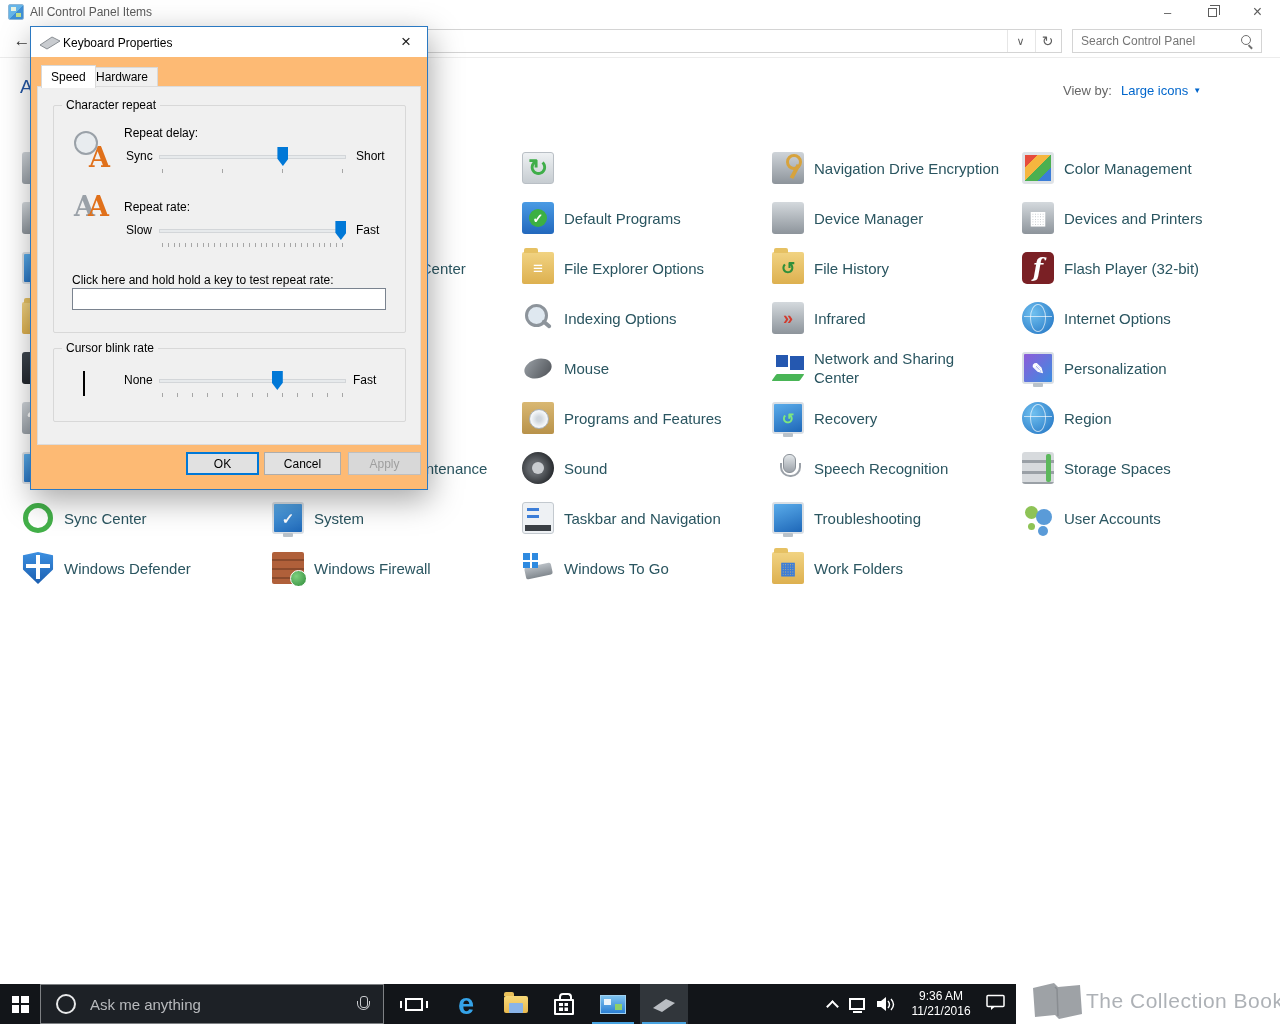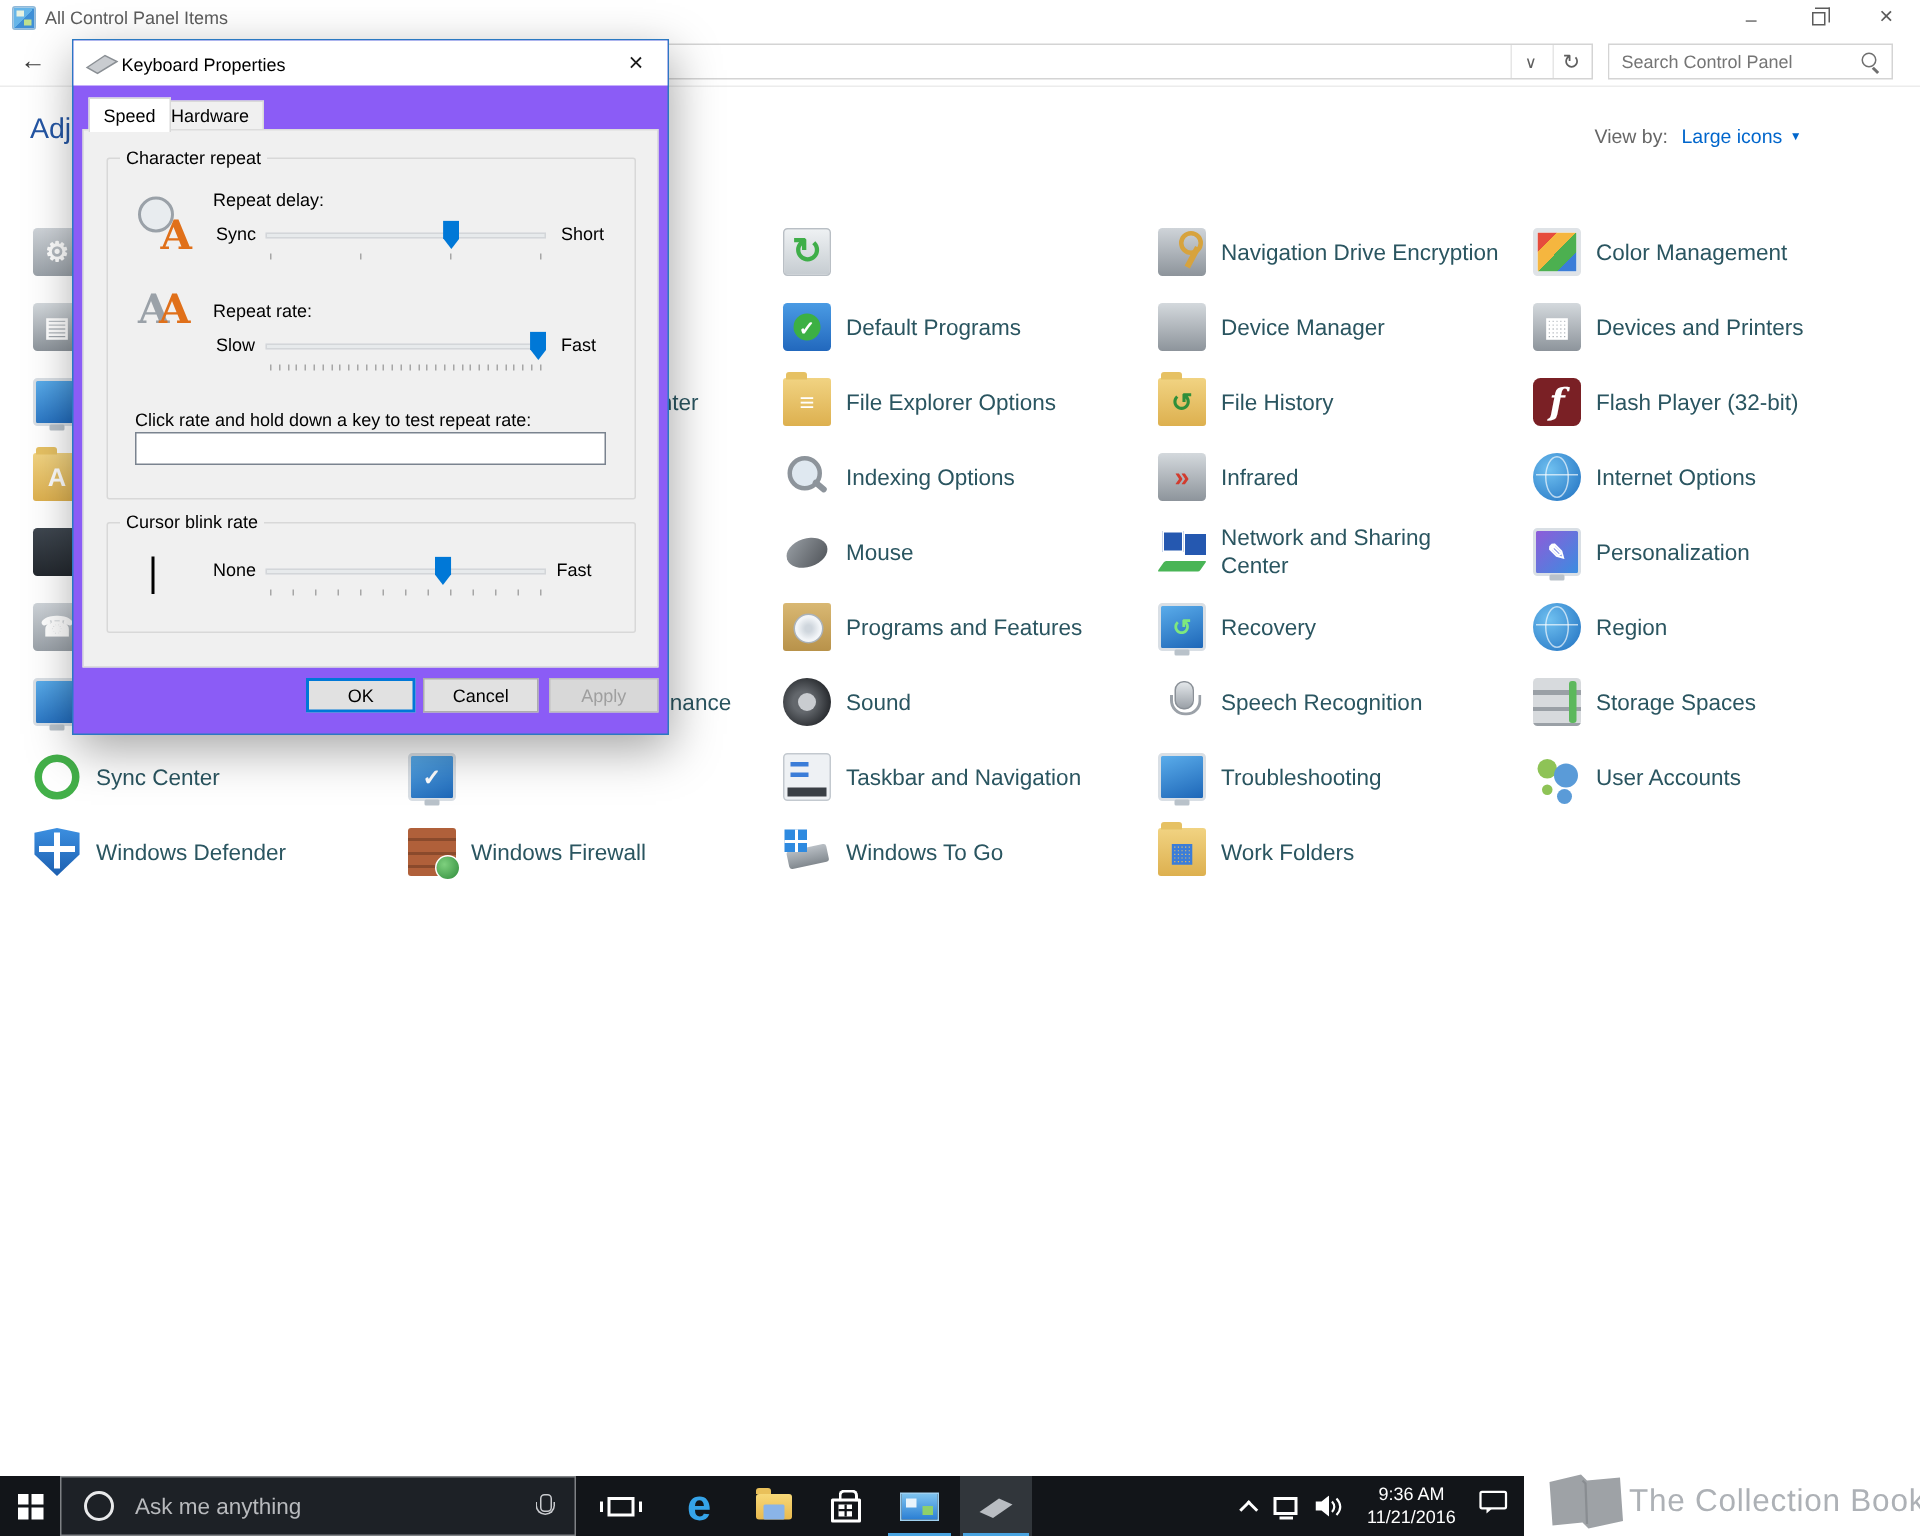--- a/index.html
+++ b/index.html
@@ -99,21 +99,21 @@
 .ic-shield::before{content:"";position:absolute;left:14px;top:3px;width:4px;height:24px;background:#fff}
 .ic-shield::after{content:"";position:absolute;left:4px;right:4px;top:12px;height:4px;background:#fff}
 .ic-wall{background:repeating-linear-gradient(#b0603a 0 7px,#8a4a2c 7px 9px);border-radius:2px}
 .ic-wall::after{content:"";position:absolute;right:-3px;bottom:-3px;width:15px;height:15px;border-radius:50%;background:radial-gradient(circle at 35% 35%,#7ed07e,#2e8b3a);border:1px solid #fff}
 .ic-usb{background:transparent}
 .ic-usb::before{content:"";position:absolute;left:3px;top:13px;width:27px;height:12px;background:linear-gradient(#b9bfc5,#82898f);border-radius:2px;transform:rotate(-12deg)}
 .ic-usb::after{content:"";position:absolute;left:1px;top:1px;width:15px;height:15px;
   background:linear-gradient(#fff,#fff) 50% 0/2px 100% no-repeat,linear-gradient(#fff,#fff) 0 50%/100% 2px no-repeat,#2e8ae0}
 
 
-.dialog{position:absolute;left:48px;top:26px;width:398px;height:464px;background:#8b5cf6;
+.dialog{position:absolute;left:30px;top:26px;width:398px;height:464px;background:#fdba74;
   border:1px solid #2b79c2;box-shadow:2px 10px 30px rgba(0,0,0,.35);z-index:30;font-size:12px;color:#000}
 .dlg-titlebar{position:absolute;left:0;top:0;right:0;height:30px;background:#fff}
 .dlg-title{position:absolute;left:32px;top:9px;font-size:12px;color:#000}
 .dlg-kbd-ic{position:absolute;left:8px;top:8px}
 .dlg-close{position:absolute;right:10px;top:5px;width:22px;height:20px;display:flex;align-items:center;justify-content:center;font-size:17px;color:#1a1a1a}
 .tab{position:absolute;height:20px;padding:0 9px;display:flex;align-items:center;background:#f0f0f0;border:1px solid #d9d9d9;font-size:12px;top:40px;z-index:1}
 .tab.active{top:38px;height:23px;background:#fff;border-bottom:none;z-index:3}
 .tabpage{position:absolute;left:6px;right:6px;top:59px;height:359px;border:1px solid #dcdcdc;background:#f0f0f0;z-index:2}
 .groupbox{position:absolute;border:1px solid #d8d8d8;border-radius:2px;z-index:4}
 .legend{position:absolute;top:-8px;left:8px;background:#f0f0f0;padding:0 4px;font-size:12px;white-space:nowrap}
@@ -419,20 +419,21 @@
     <div class="cp-item" style="left: 20px; top: 493px;">
     <span class="cp-icon ic-sync">
         <span class="g"></span>
       </span>
     <span class="cp-label">Sync Center</span>
   </div>
     <div class="cp-item" style="left: 270px; top: 493px;">
     <span class="cp-icon ic-monitor">
         <span class="g">✓</span>
       </span>
+    <span class="cp-label">System</span>
   </div>
     <div class="cp-item" style="left: 520px; top: 493px;">
     <span class="cp-icon ic-taskbar">
         <span class="g"></span>
       </span>
     <span class="cp-label">Taskbar and Navigation</span>
   </div>
     <div class="cp-item" style="left: 770px; top: 493px;">
     <span class="cp-icon ic-monitor">
         <span class="g"></span>
@@ -537,21 +538,21 @@
       <i></i>
       <i></i>
       <i></i>
       <i></i>
       <i></i>
       <i></i>
       <i></i>
       <i></i>
     </div>
 
-  <span class="dlbl" style="left:41px;top:246px">Click rate and hold down a key to test repeat rate:</span>
+  <span class="dlbl" style="left:41px;top:246px">Click here and hold hold a key to test repeat rate:</span>
   <input class="test-input" value="" style="">
 
   <div class="groupbox" style="left:22px;top:321px;width:353px;height:74px">
     <span class="legend">Cursor blink rate</span>
   </div>
   <div class="blinker"></div>
   <span class="dlbl" style="left:93px;top:346px">None</span>
   <div class="hslider" style="left:128px;top:344px">
     <div class="track"></div>
     <div class="thumb" style="left: calc(63% - 5px);"></div>

